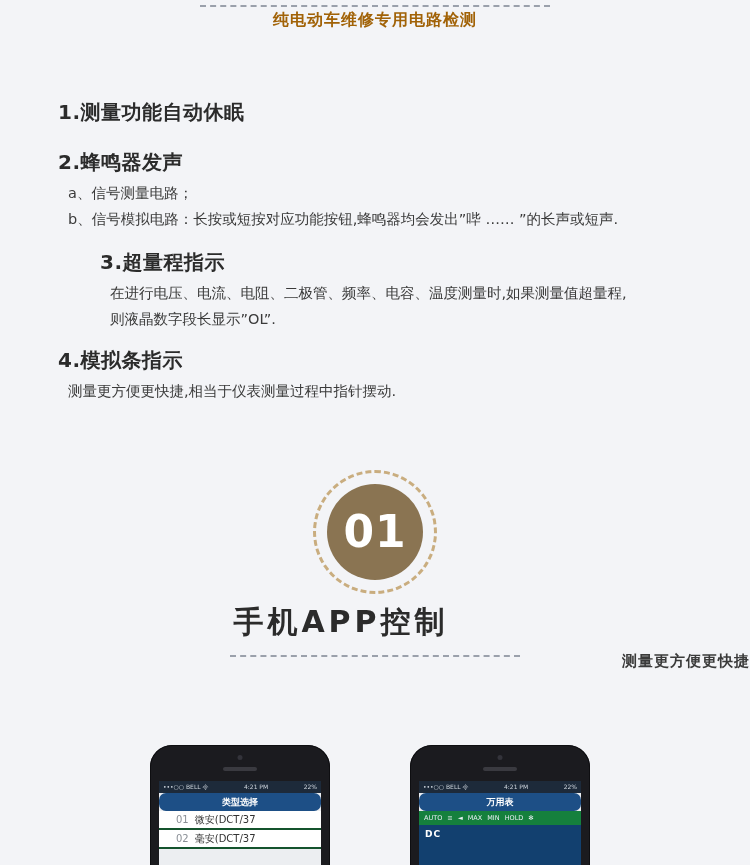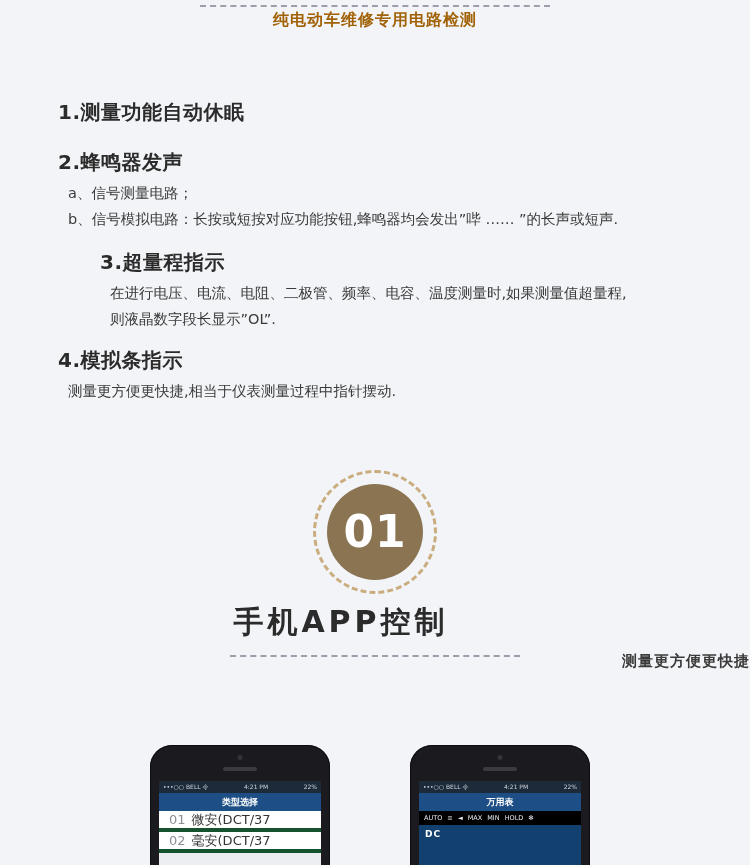--- a/index.html
+++ b/index.html
@@ -193,35 +193,36 @@
     font-family: "DejaVu Sans", "Liberation Sans", sans-serif;
   }
   .navbar {
     height: 18px;
     background: #1d4f86;
     color: #fff;
     font-size: 9px;
     font-weight: bold;
     line-height: 18px;
     text-align: center;
+    border-radius: 7px;
   }
   .listrow {
     height: 17px;
     line-height: 17px;
-    font-size: 13px;
+    font-size: 10px;
     color: #333;
-    border-bottom: 4px solid #14532d;
+    border-bottom: 2px solid #14532d;
     background: #fff;
-    padding-left: 10px;
+    padding-left: 17px;
   }
   .listrow .idx { color: #8a8f96; margin-right: 6px; }
 
   .meterbar {
     height: 14px;
-    background: #000000;
+    background: #15803d;
     color: #e9eef5;
     font-size: 6.5px;
     line-height: 14px;
     display: flex;
     gap: 5px;
     padding: 0 5px;
     align-items: center;
   }
   .meterval {
     background: #12406f;

